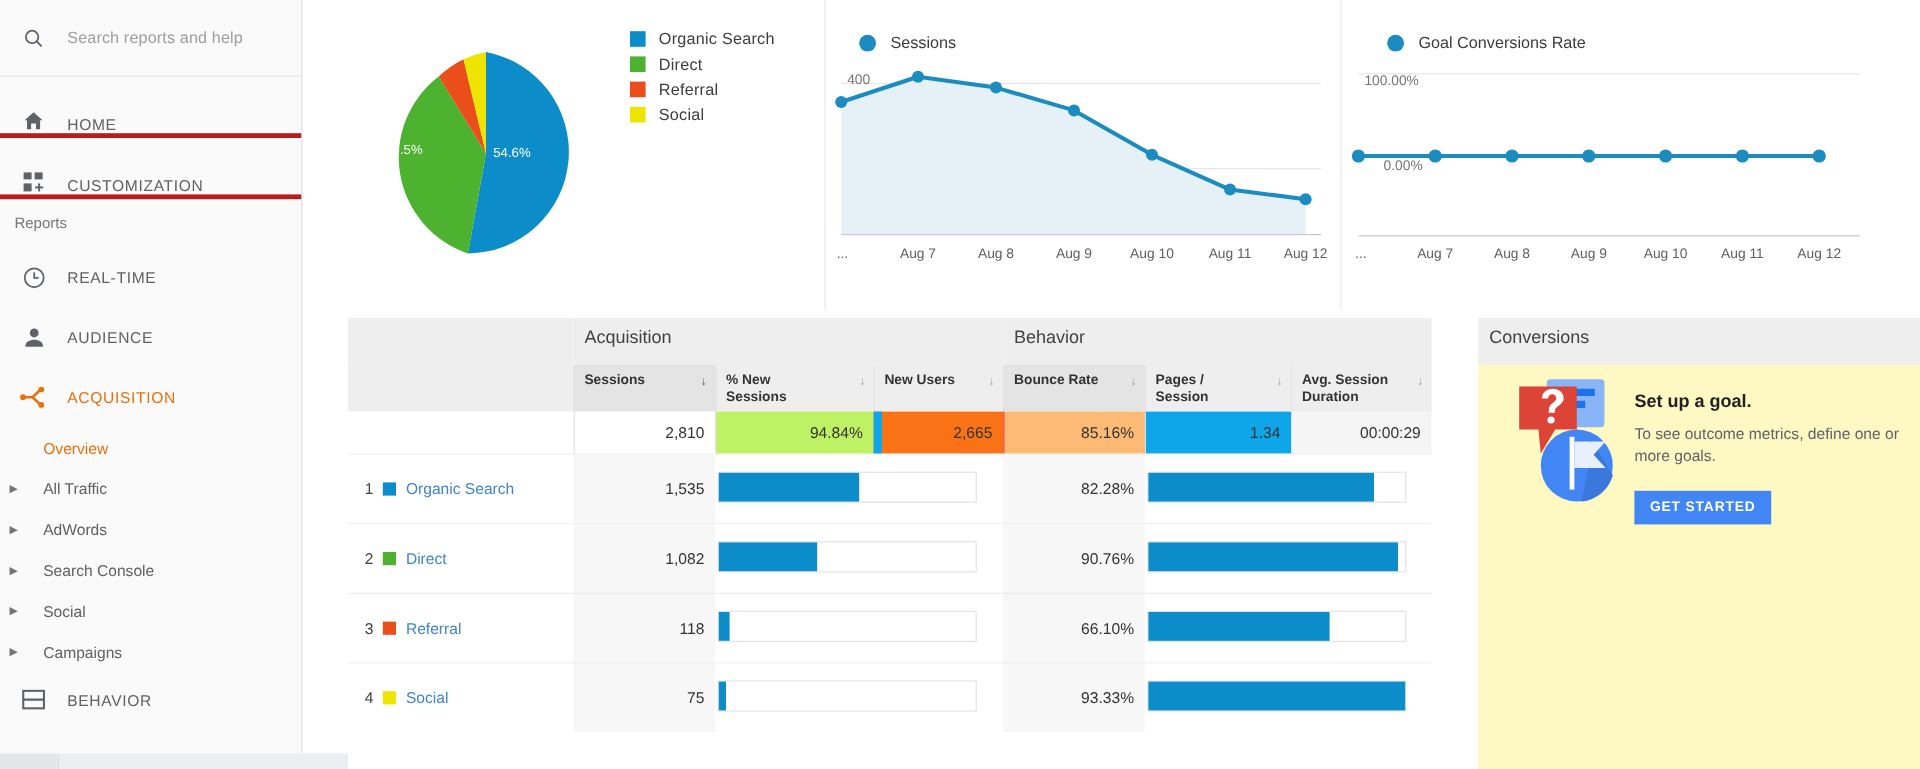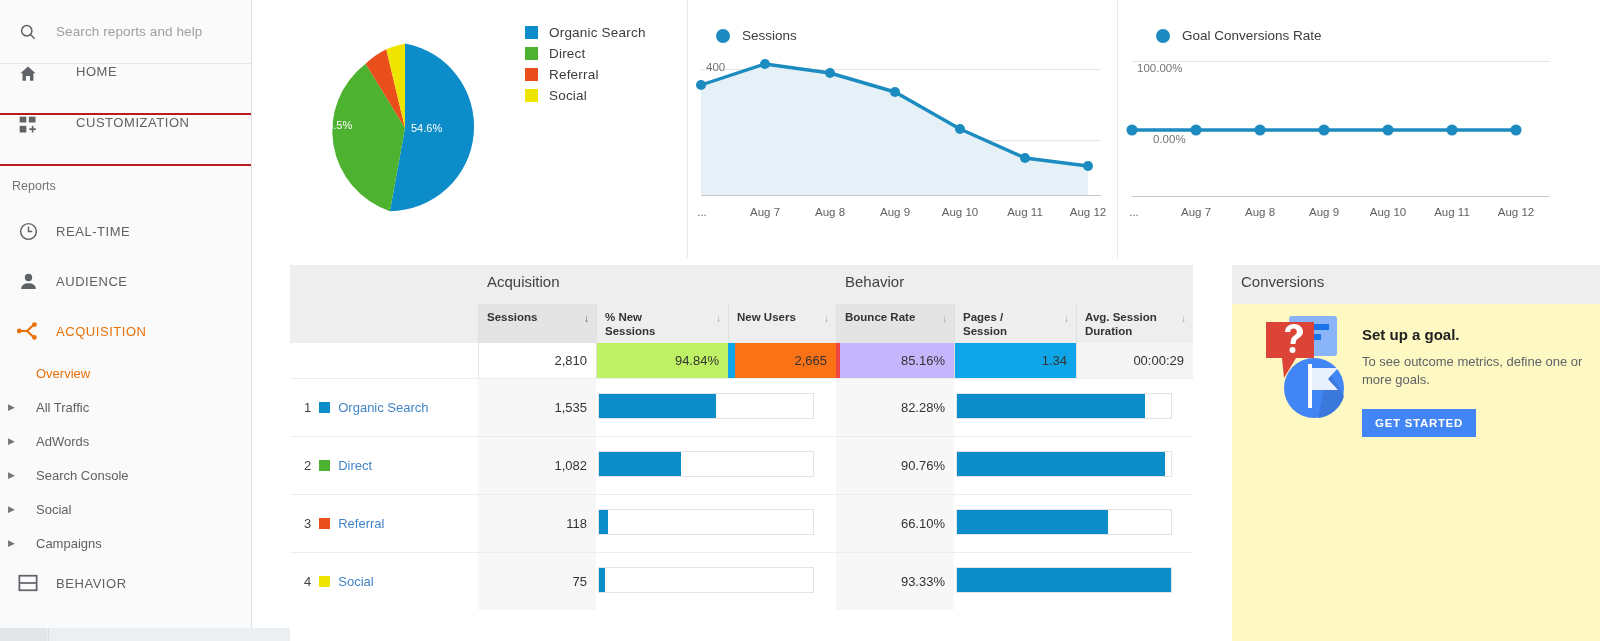--- a/index.html
+++ b/index.html
@@ -18,23 +18,22 @@
     border-right: 1px solid #e0e0e0;
   }
   .search-row {
     height: 64px; display: flex; align-items: center;
     border-bottom: 1px solid #e8e8e8;
   }
   .search-ico { width: 56px; display: flex; justify-content: center; align-items: center; }
   .search-ph { font-size: 13.5px; color: #9e9e9e; letter-spacing: .1px; }
 
   .nav-top-item {
-    height: 51px; display: flex; align-items: flex-start;
-    border-bottom: 2px solid #b91c1c;
-    gap: 20px;
+    height: 51px; display: flex; align-items: flex-end;
+    border-bottom: 4px solid #b91c1c;
   }
   .nav-ico { width: 56px; display: flex; justify-content: center; align-items: center; }
   .nav-label {
     font-size: 13px; color: #616161; letter-spacing: .55px;
   }
   .reports-hdr {
     height: 40px; display: flex; align-items: center; padding-left: 12px;
     font-size: 12.5px; color: #757575;
   }
   .nav-item {
@@ -409,21 +408,21 @@
       <div class="col-hdr" style="left:786px;width:117px">
         <span class="ct"><span>Avg. Session</span><br><span>Duration</span></span>
         <span class="sort">↓</span>
       </div>
 
       <div class="total-row">
         <div class="cellbox" style="left:0;width:188px;height:35px;background:#fff"></div>
         <div class="cellbox" style="left:188px;width:118px;height:35px;background:#fff;border-left:1px solid #e0e0e0">2,810</div>
         <div class="cellbox" style="left:306px;width:132px;height:35px;background:#bef264;border-left:1px solid #e0e0e0">94.84%</div>
         <div class="cellbox" style="left:438px;width:108px;height:35px;background:#f97316;border-left:7px solid #0ea5e9">2,665</div>
-        <div class="cellbox" style="left:546px;width:118px;height:35px;background:#c4b5fd;border-left:4px solid #ef4444">85.16%</div>
+        <div class="cellbox" style="left:546px;width:118px;height:35px;background:#fdba74;border-left:1px solid #ef4444">85.16%</div>
         <div class="cellbox" style="left:664px;width:122px;height:35px;background:#0ea5e9;border-left:1px solid #e0e0e0">1.34</div>
         <div class="cellbox" style="left:786px;width:117px;height:35px;background:#f5f5f5;border-left:1px solid #e0e0e0">00:00:29</div>
       </div>
 
       <div class="drow" style="left:0;top:113px;width:903px;height:58px">
         <div style="position:absolute;left:0;top:0;width:188px;height:57px;background:#fff;display:flex;align-items:center;padding-left:14px">
           <span class="rank">1</span>
           <span class="chip" style="background:#0c8dc9;margin:0 8px 0 8px"></span>
           <span class="link">Organic Search</span>
         </div>

